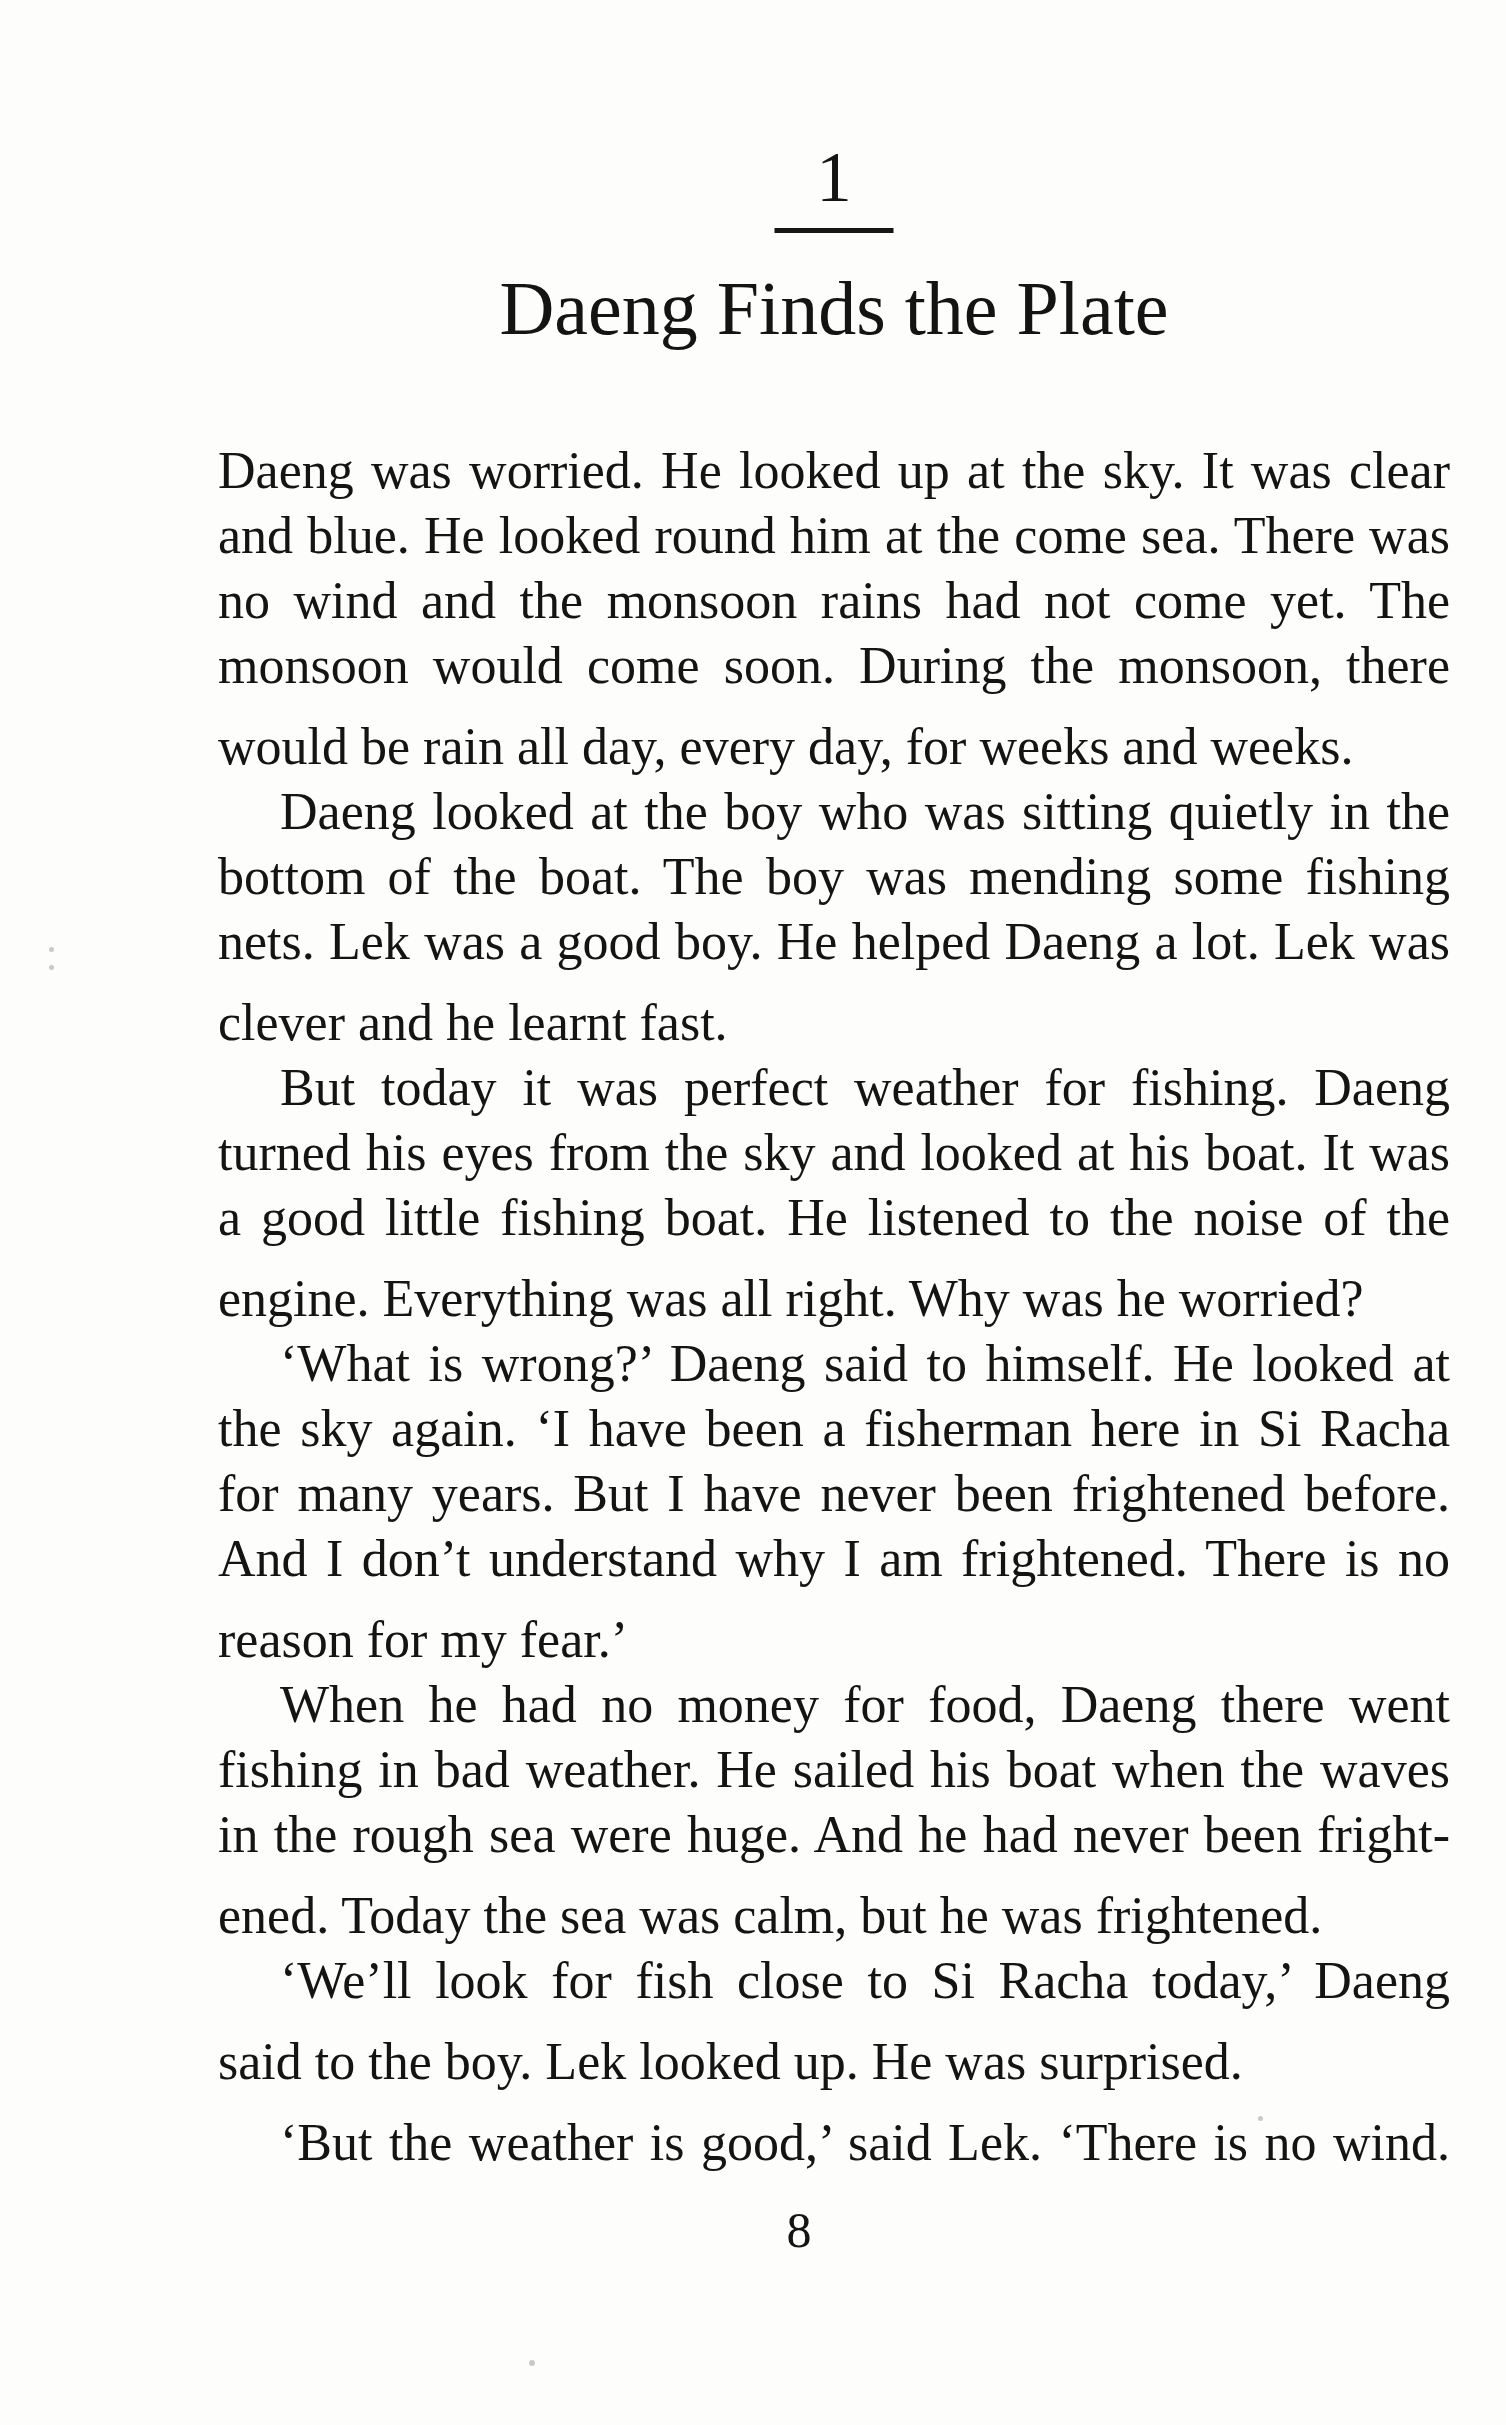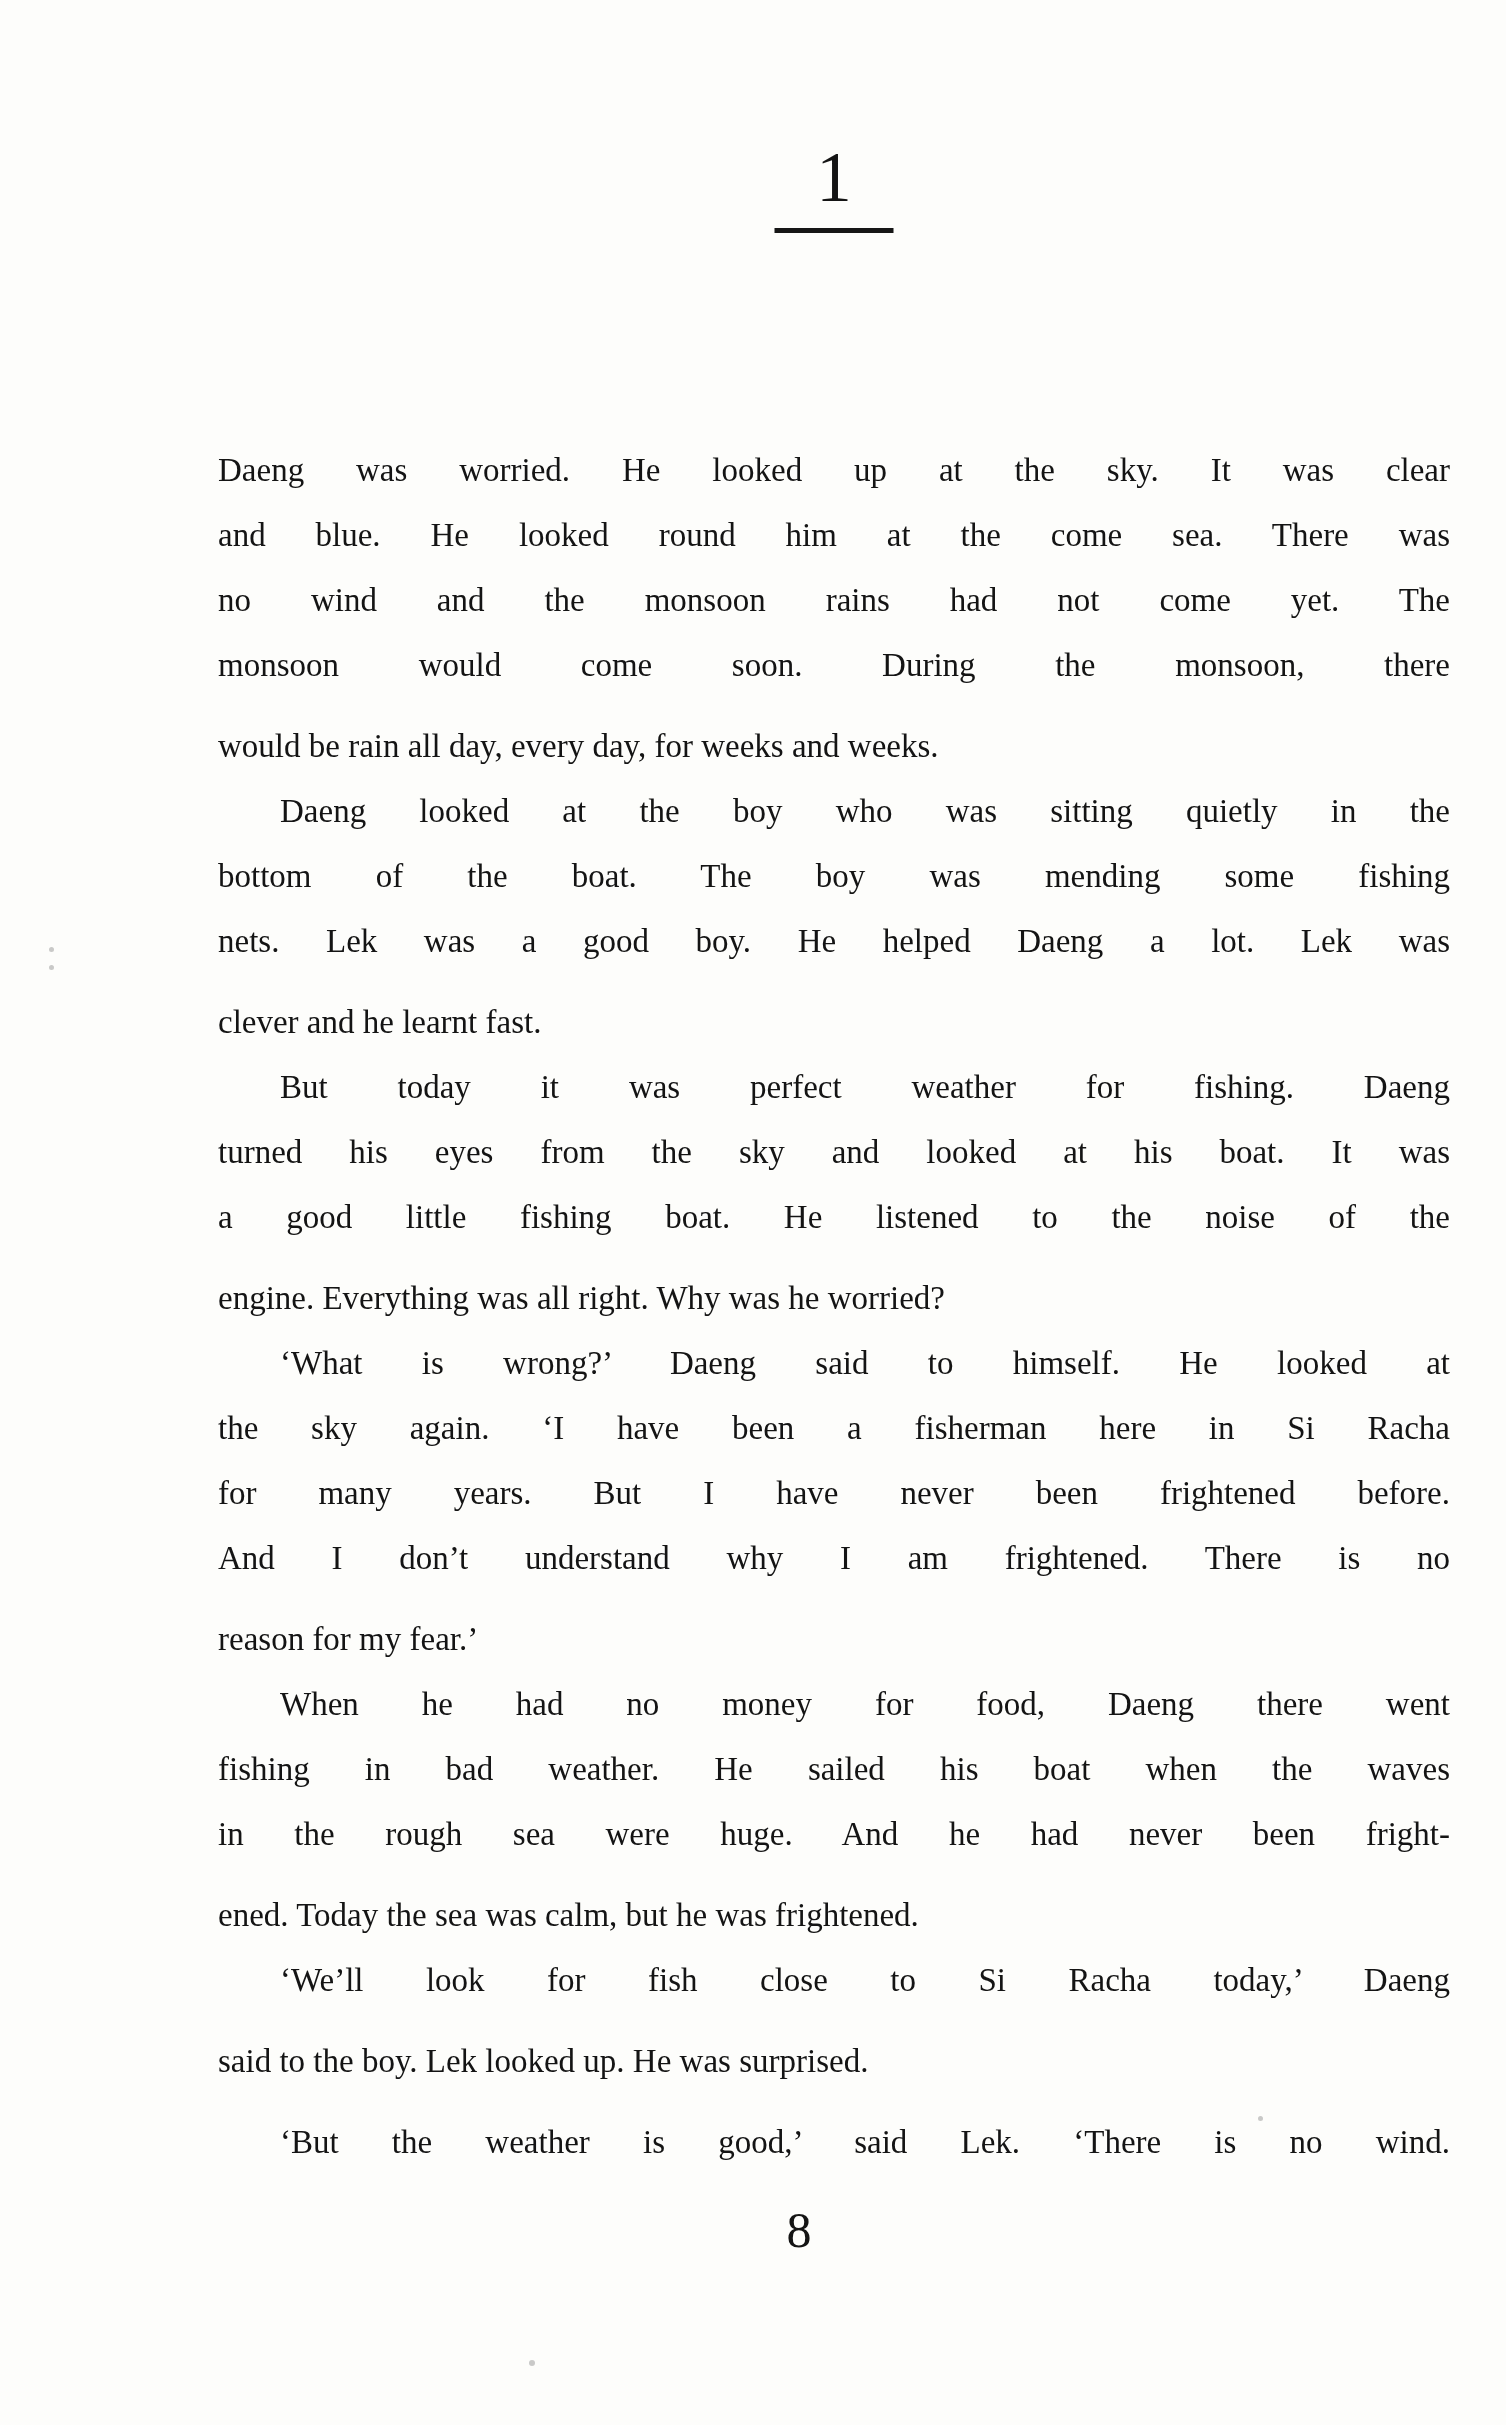--- a/index.html
+++ b/index.html
@@ -43,21 +43,21 @@
     font-size: 76px;
     line-height: 1.1;
     font-weight: normal;
     margin: 0;
   }
   .body-text {
     position: absolute;
     top: 438px;
     left: 218px;
     width: 1232px;
-    font-size: 33px;
+    font-size: 52px;
   }
   .para {
     margin: 0;
     padding: 0;
   }
   .line {
     height: 65px;
     line-height: 65px;
     text-align: justify;
     text-align-last: justify;
@@ -92,20 +92,21 @@
 </style>
 </head>
 <body>
 
 <div class="page" style="background: rgb(253, 253, 251); color: rgb(20, 20, 20);">
 
   <div class="chapter-number">1</div>
 
   <div class="chapter-rule"></div>
 
+  <h1 class="chapter-title">Daeng Finds the Plate</h1>
 
   <div class="body-text" id="body-text">
       <div class="para">
         <div class="line">Daeng was worried. He looked up at the sky. It was clear</div>
         <div class="line">and blue. He looked round him at the come sea. There was</div>
         <div class="line">no wind and the monsoon rains had not come yet. The</div>
         <div class="line">monsoon would come soon. During the monsoon, there</div>
         <div class="line">would be rain all day, every day, for weeks and weeks.</div>
       </div>
       <div class="para indent">

